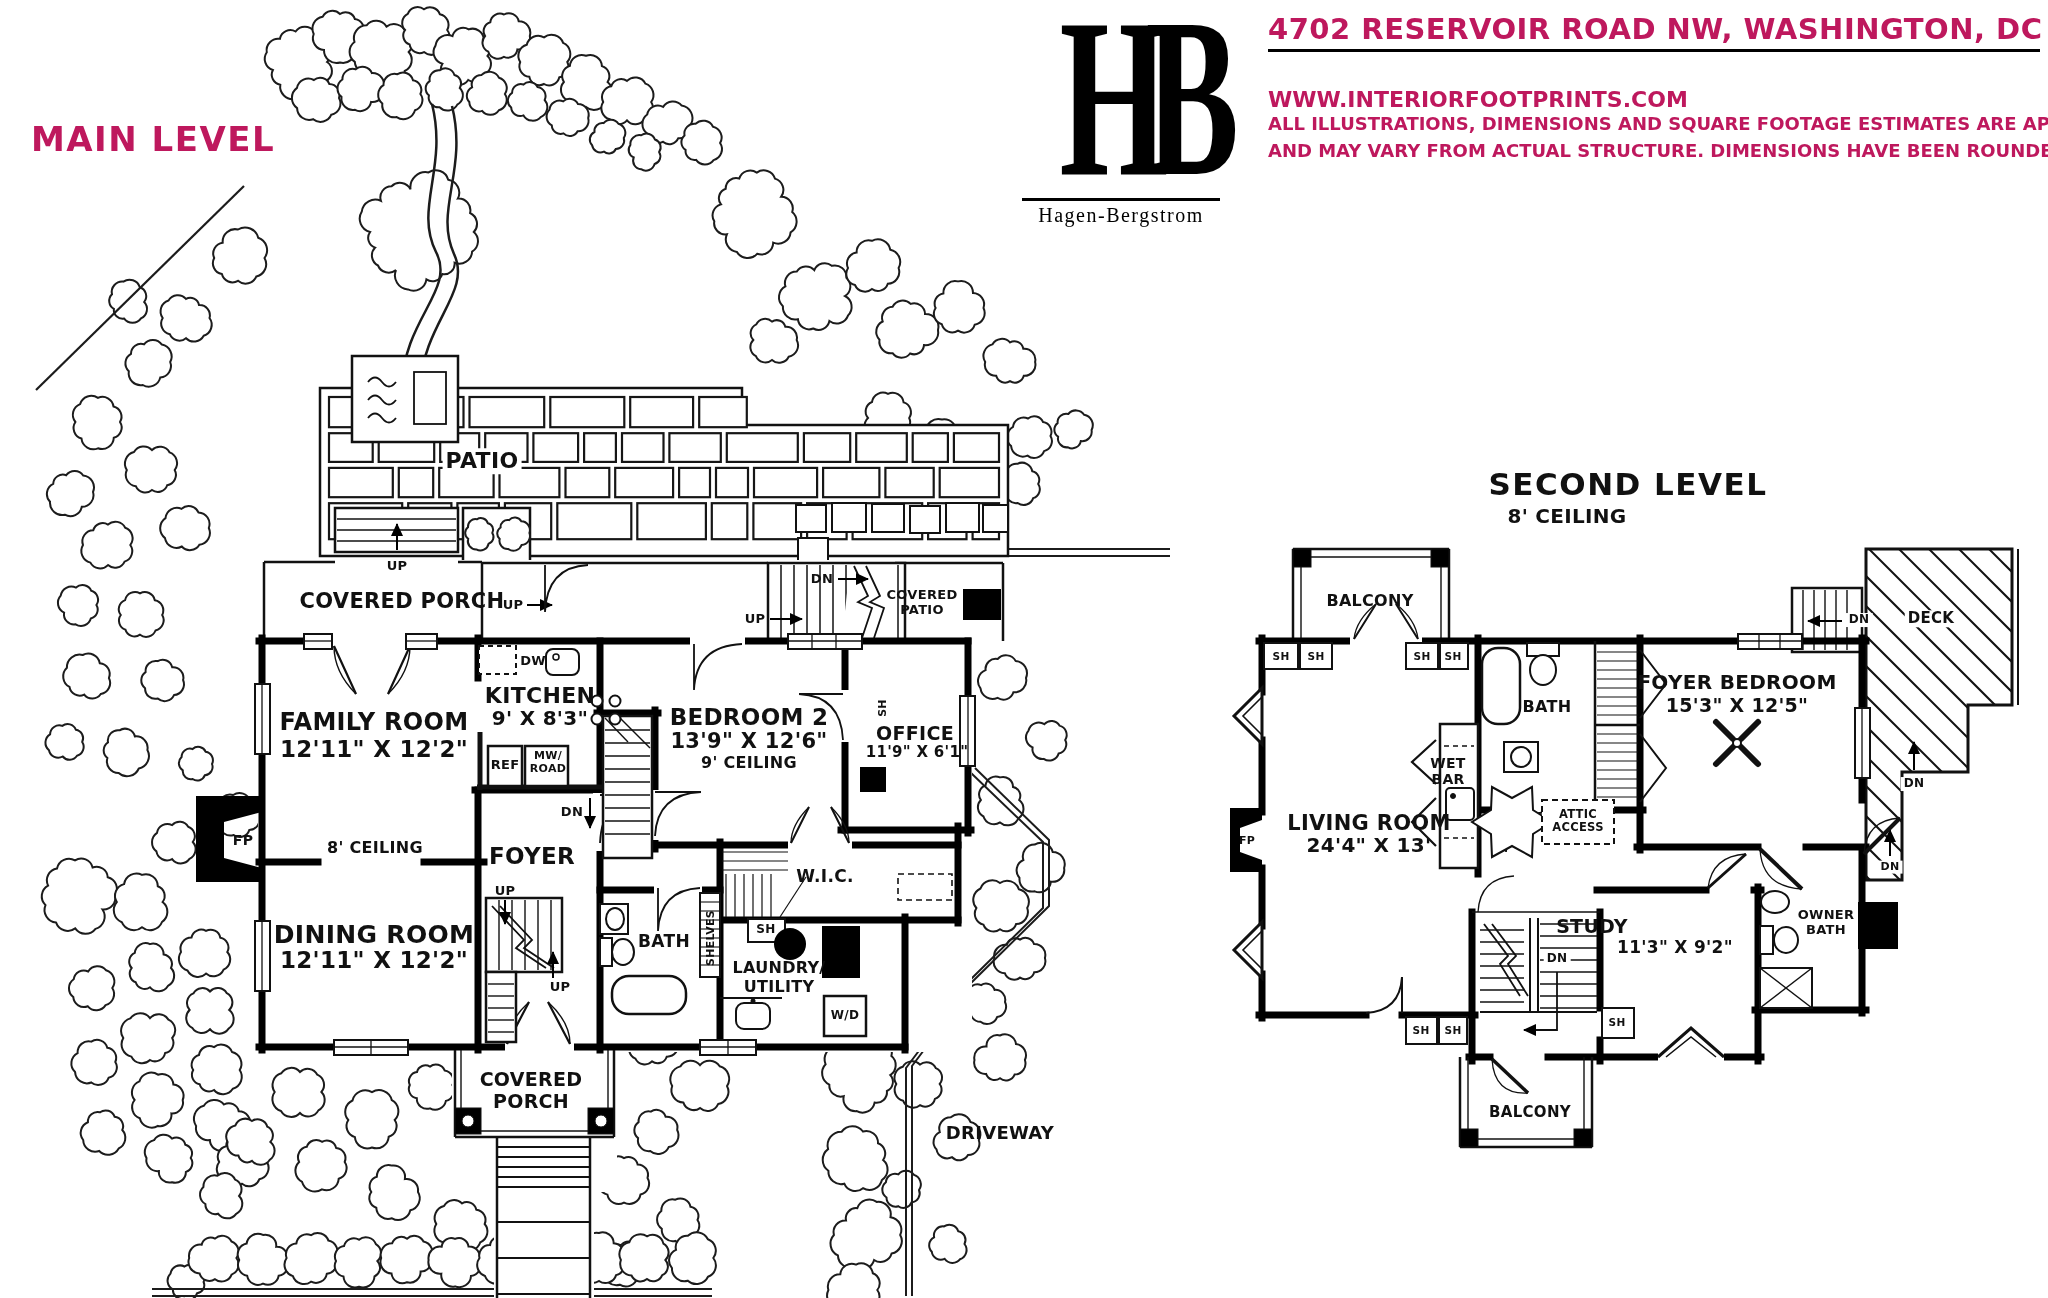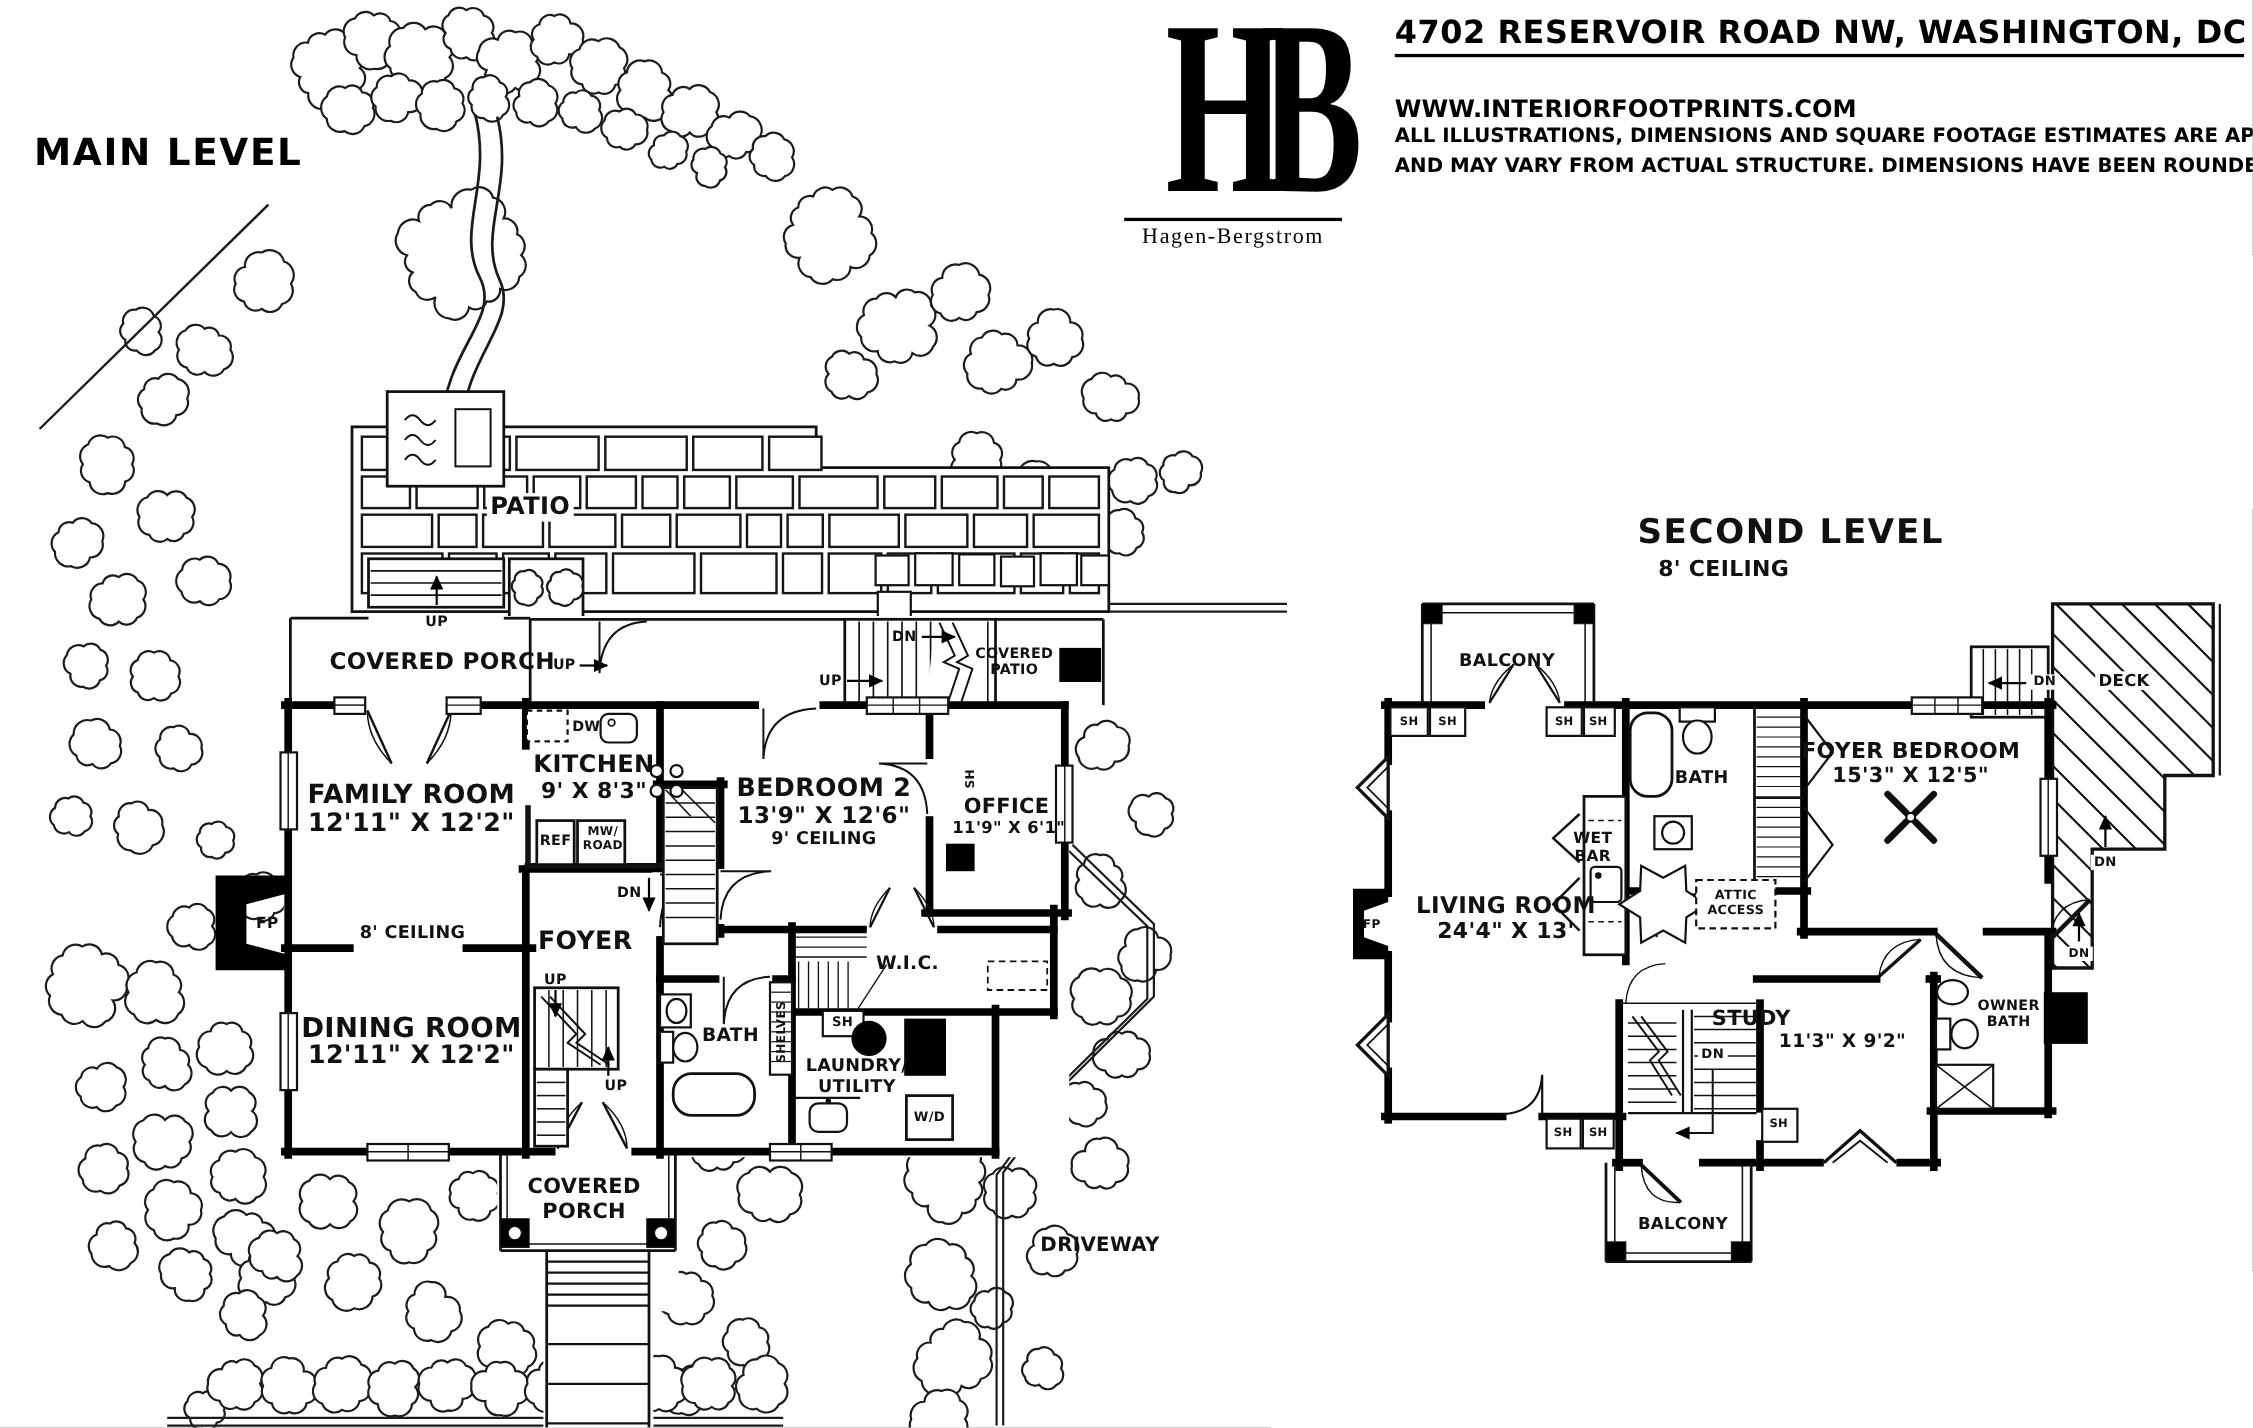--- a/index.html
+++ b/index.html
@@ -4,21 +4,21 @@
 <style>
   html,body{margin:0;padding:0;background:#888;}
   .stage{position:relative;width:2048px;height:1298px;background:#ffffff;overflow:hidden;
          font-family:"DejaVu Sans",sans-serif;}
   svg{position:absolute;left:0;top:0;}
   .lbl{position:absolute;transform:translate(-50%,-50%);color:#111;text-align:center;
        font-weight:600;letter-spacing:.3px;line-height:1.16;white-space:pre-line;}
   .vert{transform:translate(-50%,-50%) rotate(-90deg);}
   .ttl{font-weight:700;letter-spacing:1.5px;}
   .wbg{background:#fff;padding:0 3px;}
-  .hl{position:absolute;color:#000000;font-weight:700;white-space:nowrap;}
+  .hl{position:absolute;color:#be185d;font-weight:700;white-space:nowrap;}
   .rule{position:absolute;border-top:3px solid #000;}
   
   .logo{position:absolute;left:1022px;top:4px;width:198px;text-align:center;}
   .logo-letters{font-family:"Liberation Serif",serif;font-size:226px;line-height:188px;height:192px;
                 font-weight:600;letter-spacing:-0.165em;transform:scaleX(.62);transform-origin:center top;color:#000;}
   .logo-rule{border-top:3px solid #000;margin-top:2px;}
   .logo-name{font-family:"Liberation Serif",serif;font-size:20px;letter-spacing:1.5px;color:#000;margin-top:3px;}
   
   .badge{position:absolute;left:0;top:1230px;width:213px;height:67px;background:#58595B;}
   .b-brand{position:absolute;left:16px;top:4px;font-size:50px;font-weight:700;letter-spacing:-1px;color:#EDEBE8;}

